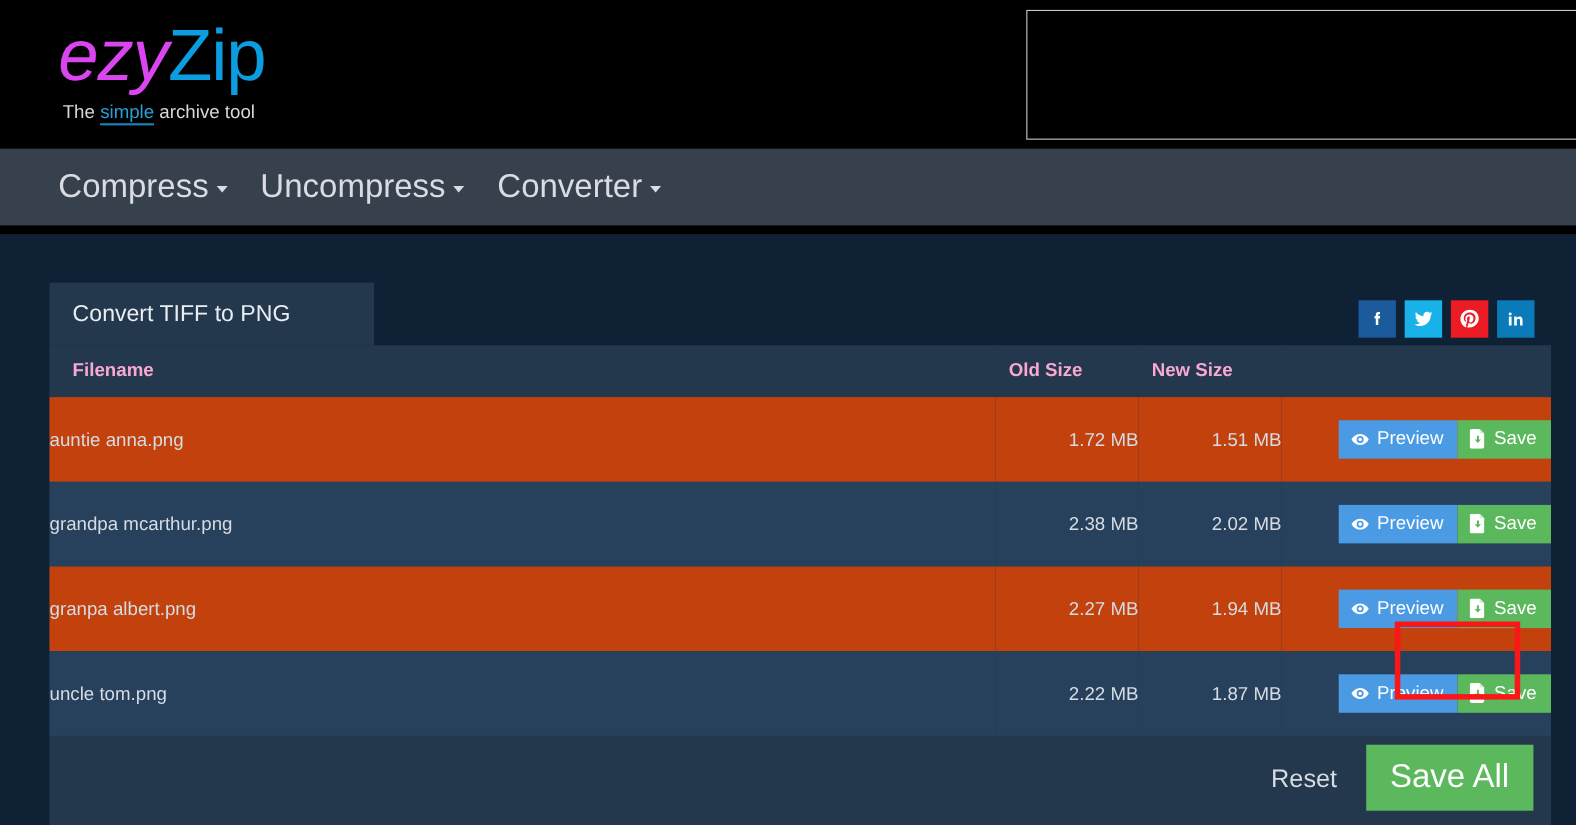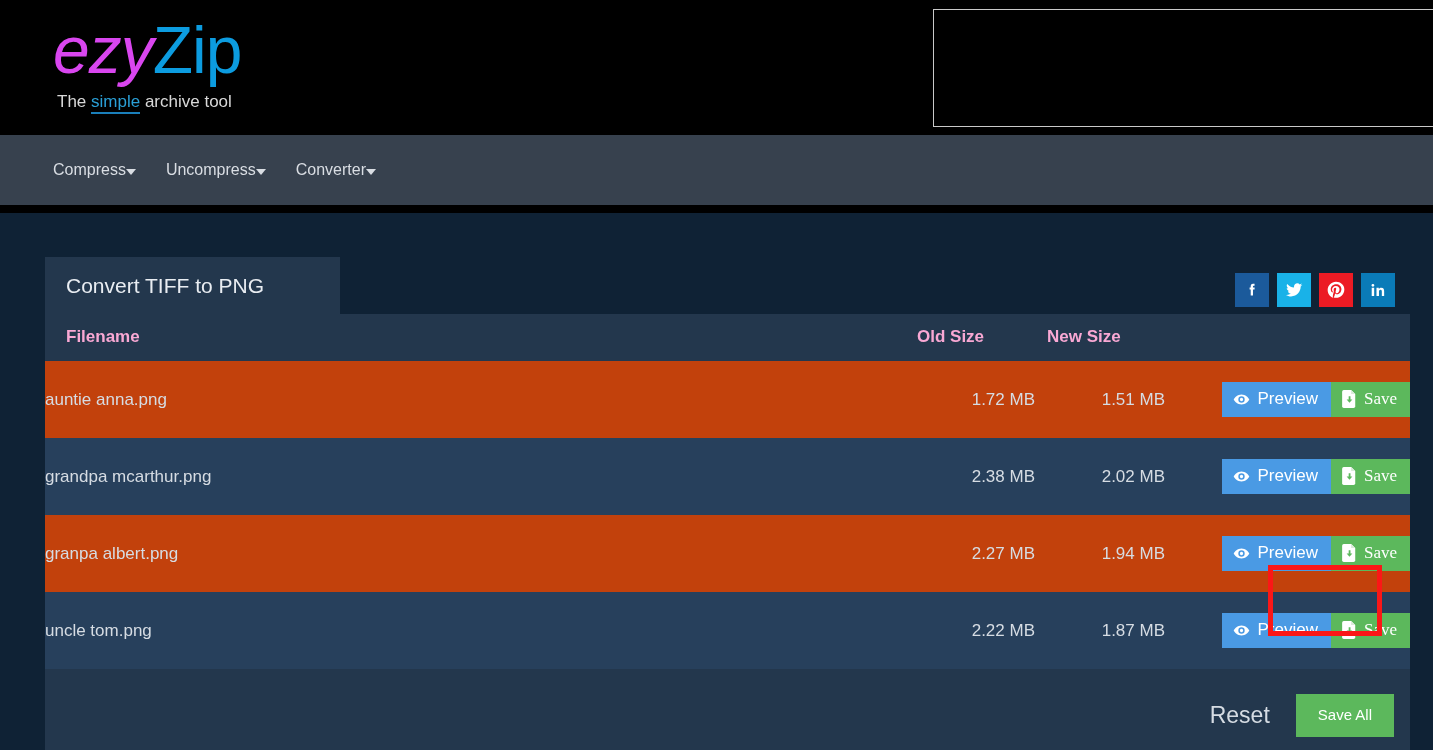--- a/index.html
+++ b/index.html
@@ -61,22 +61,23 @@
     height: 70px;
     background: #37414e;
     display: flex;
     align-items: center;
     padding-left: 53px;
     gap: 30px;
   }
   .nav-item {
     display: flex;
     align-items: center;
+    gap: 7px;
     color: #d9dde3;
-    font-size: 16px;
+    font-size: 30px;
     cursor: pointer;
     white-space: nowrap;
   }
   .caret {
     width: 0; height: 0;
     border-left: 5px solid transparent;
     border-right: 5px solid transparent;
     border-top: 6px solid #d9dde3;
     margin-top: 4px;
   }
@@ -180,21 +181,21 @@
     font-size: 17px;
     color: #ffffff;
     padding: 7px 13px 8px 11px;
     border: none;
     cursor: pointer;
     font-family: "Liberation Sans", sans-serif;
     white-space: nowrap;
     line-height: 20px;
   }
   .btn-preview { background: #4a9ae4; }
-  .btn-save    { background: #5cb85c; font-family: Liberation Serif, serif; }
+  .btn-save    { background: #5cb85c; }
   .btn svg { display: block; flex: 0 0 auto; }
 
   
   .card-footer {
     position: absolute;
     right: 16px;
     bottom: 13px;
     display: flex;
     align-items: center;
     gap: 16px;
@@ -205,21 +206,21 @@
     color: #d6dce3;
     font-size: 23px;
     cursor: pointer;
     font-family: "Liberation Sans", sans-serif;
     padding: 8px 10px;
   }
   .btn-saveall {
     background: #5cb85c;
     border: none;
     color: #ffffff;
-    font-size: 15px;
+    font-size: 30px;
     cursor: pointer;
     font-family: "Liberation Sans", sans-serif;
     padding: 12px 22px 14px 22px;
   }
 
   
   .highlight-box {
     position: absolute;
     left: 1268px;
     top: 352px;

